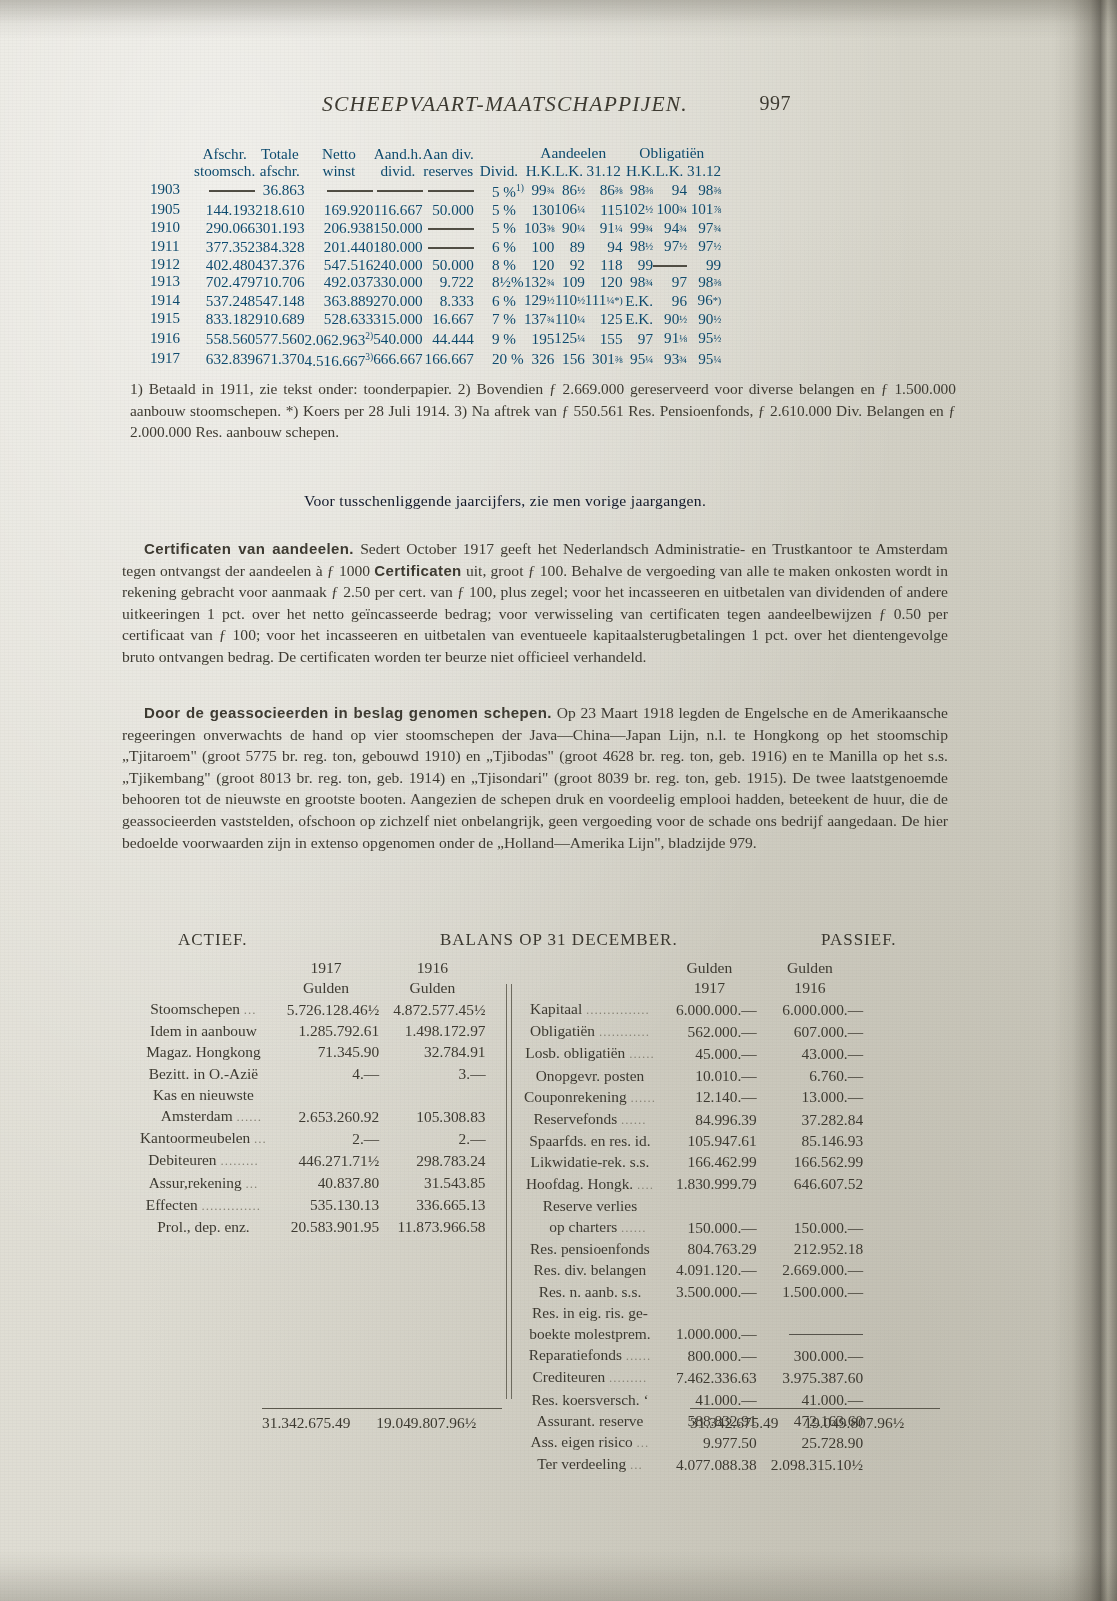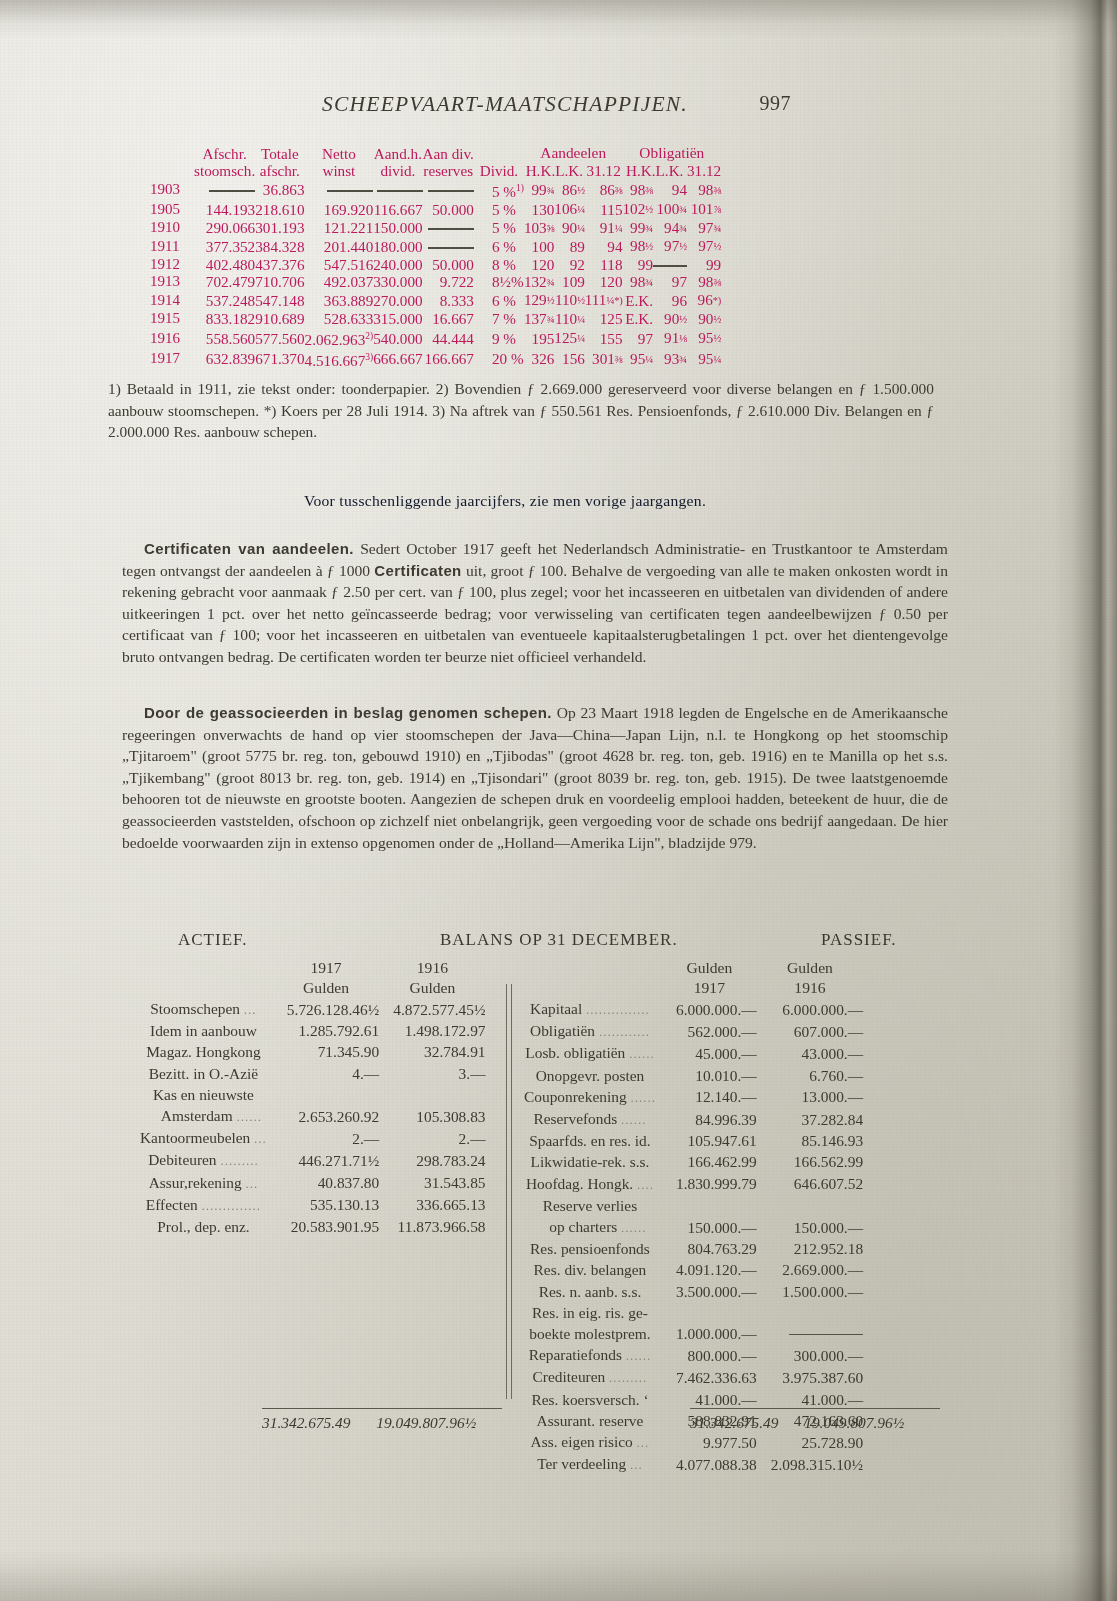--- a/index.html
+++ b/index.html
@@ -60,39 +60,39 @@
   }
   .runhead-page{
     position:absolute;right:123px;top:92px;
     font-size:20px;color:#3d3a31;letter-spacing:.5px;
   }
 
   
   .stat{
     position:absolute;left:150px;top:144px;
     border-collapse:collapse;
-    font-size:15.2px;color:#be185d;
+    font-size:15.2px;color:#0c4a6e;
   }
   .stat th,.stat td{padding:0;line-height:17.4px;white-space:nowrap;font-weight:normal;}
   .stat thead th{text-align:center;vertical-align:bottom;}
   .stat .grp{font-size:15.4px;padding-bottom:1px;}
   .stat td{text-align:right;}
   .stat td.year{text-align:left;padding-right:14px;font-size:15px;}
   .stat td.div{text-align:left;padding-left:18px;}
   .c-afschr{padding-left:16px;}
   .pad{padding-left:16px;}
   .padbig{padding-left:22px;}
   .dash{display:inline-block;border-bottom:2px solid #504d43;width:46px;vertical-align:3px;}
   .dash-s{display:inline-block;border-bottom:2px solid #504d43;width:34px;vertical-align:3px;}
   .frac{font-size:10.5px;vertical-align:1px;letter-spacing:-.2px;}
   sup{font-size:9.5px;}
 
   
   .footnote{
-    position:absolute;left:108px;top:378px;width:826px;
+    position:absolute;left:130px;top:378px;width:826px;
     font-size:15.4px;line-height:21.5px;text-align:justify;color:#3d3a31;
   }
 
   
   .centernote{
     position:absolute;left:0;top:492px;width:1010px;text-align:center;
     font-size:15.6px;color:#0f172a;letter-spacing:.3px;
   }
 
   
@@ -122,21 +122,21 @@
     position:absolute;left:506px;top:26px;width:0;height:415px;
     border-left:1.5px solid #6d6a5e;
   }
   .vr2{
     position:absolute;left:511px;top:26px;width:0;height:415px;
     border-left:1.5px solid #6d6a5e;
   }
   .rule{
     position:absolute;border-top:1.5px solid #5a574c;height:0;
   }
-  .totals{position:absolute;font-size:15.4px;color:#3c3930;white-space:nowrap;font-style:italic;}
+  .totals{position:absolute;font-size:15.4px;color:#3c3930;white-space:nowrap;}
   .blank-dash{display:inline-block;border-bottom:1.6px solid #55524a;width:74px;vertical-align:4px;}
 </style>
 </head>
 <body>
 
 <div id="sheet"></div>
 
 <div id="content">
 
   <div class="runhead">
@@ -199,21 +199,21 @@
           <td class="pad">106<span class="frac">¼</span></td>
           <td class="pad">115</td>
           <td class="padbig">102<span class="frac">½</span></td>
           <td class="pad">100<span class="frac">¾</span></td>
           <td class="pad">101<span class="frac">⅞</span></td>
         </tr>
         <tr>
           <td class="year">1910</td>
           <td class="c-afschr">290.066</td>
           <td class="pad">301.193</td>
-          <td class="pad">121.221</td>
+          <td class="pad">206.938</td>
           <td class="pad">150.000</td>
           <td class="pad"><span class="dash"></span></td>
           <td class="div">5 %</td>
           <td class="padbig">103<span class="frac">⅝</span></td>
           <td class="pad">90<span class="frac">¼</span></td>
           <td class="pad">91<span class="frac">¼</span></td>
           <td class="padbig">99<span class="frac">¾</span></td>
           <td class="pad">94<span class="frac">¾</span></td>
           <td class="pad">97<span class="frac">¾</span></td>
         </tr>

